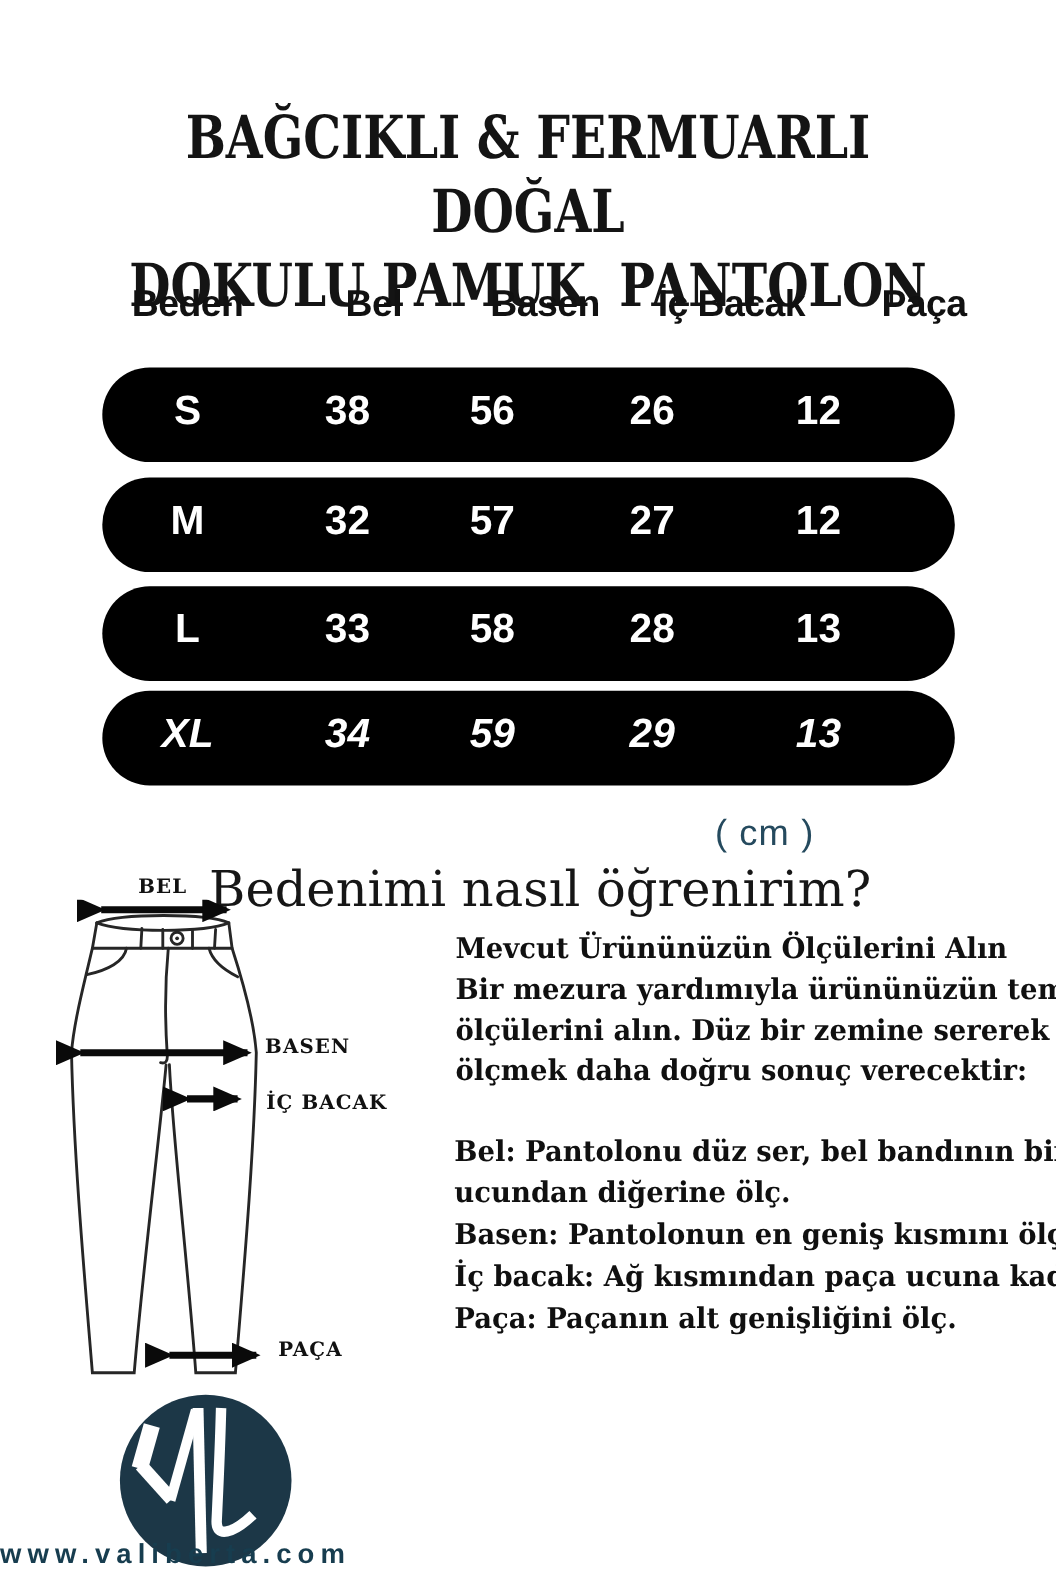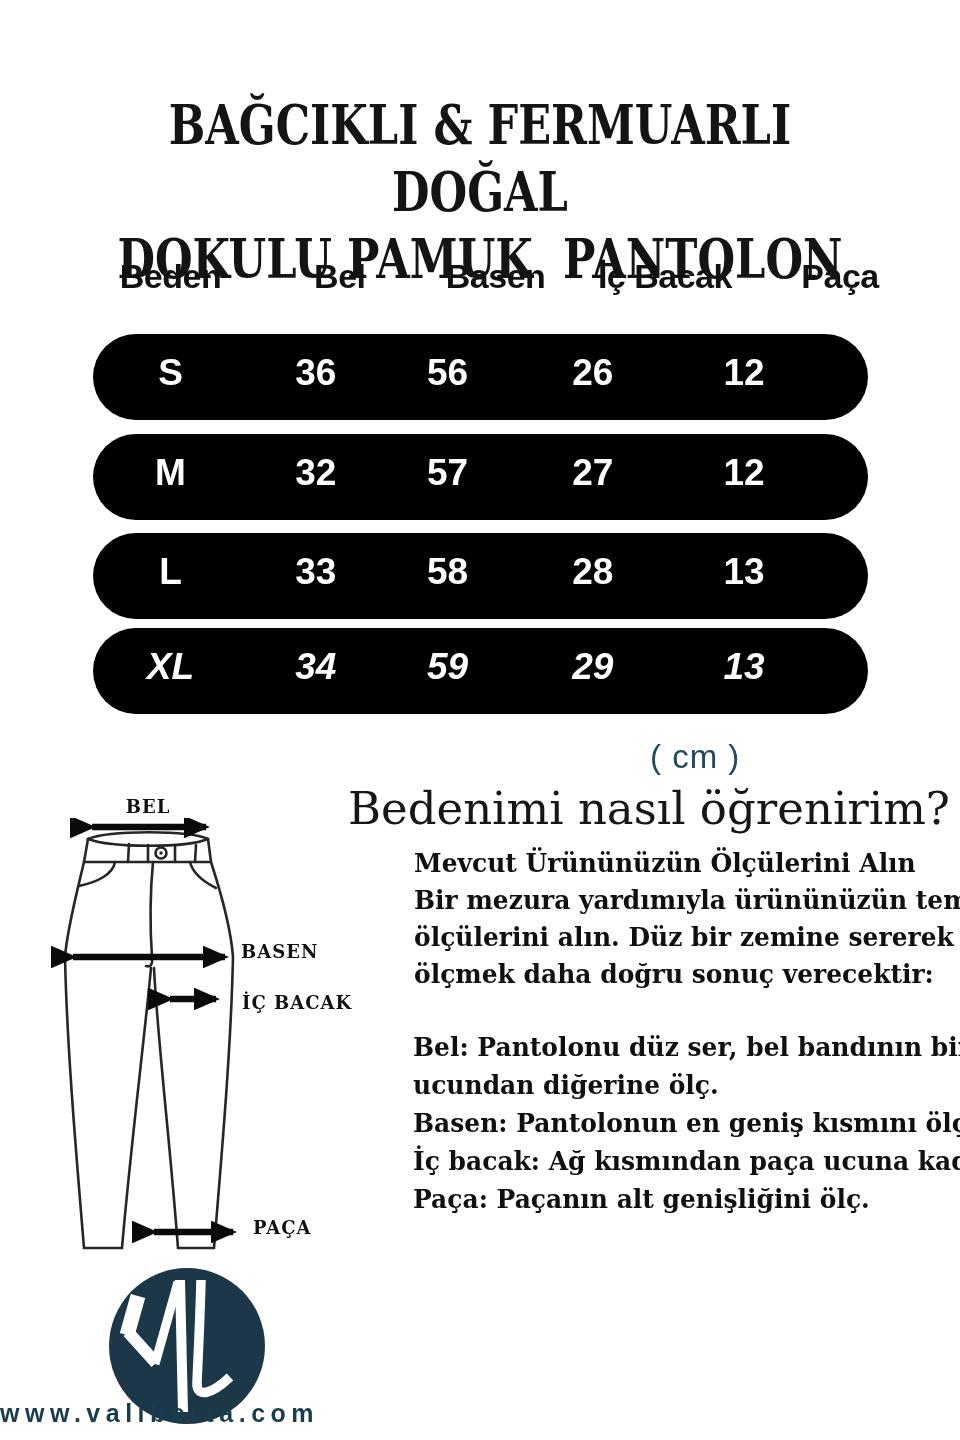--- a/index.html
+++ b/index.html
@@ -57,21 +57,21 @@
   .cm-note{
     position:absolute;left:650px;top:738px;width:160px;
     text-align:left;
     font-family:Liberation Sans, sans-serif;
     font-size:33px;font-weight:normal;
     letter-spacing:1px;
   }
   
   .howto-heading{
     position:absolute;left:190px;top:782px;width:760px;
-    text-align:right;white-space:nowrap;
+    text-align:left;white-space:nowrap;
     font-family:"DejaVu Serif", serif;
     font-size:45px;font-weight:normal;
     color:#161616;
   }
   .howto-text{
     position:absolute;
     font-family:"DejaVu Serif", serif;
     font-weight:bold;
     font-size:26px;
     white-space:pre;
@@ -117,21 +117,21 @@
     <div>Bel</div>
     <div>Basen</div>
     <div>İç Bacak</div>
     <div>Paça</div>
     <div></div>
   </div>
 
   <div class="pill row-s">
     <div class="cols-inner">
       <div>S</div>
-      <div>36</div>
+      <div>38</div>
       <div>56</div>
       <div>26</div>
       <div>12</div>
       <div></div>
     </div>
   </div>
 
   <div class="pill row-m">
     <div class="cols-inner">
       <div>M</div>

